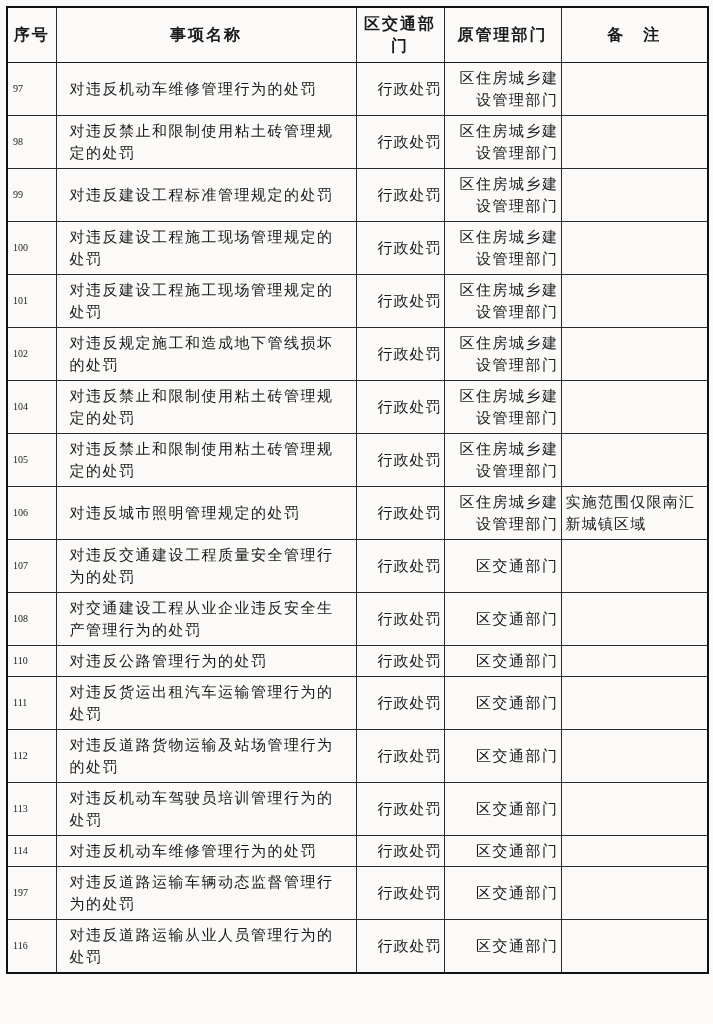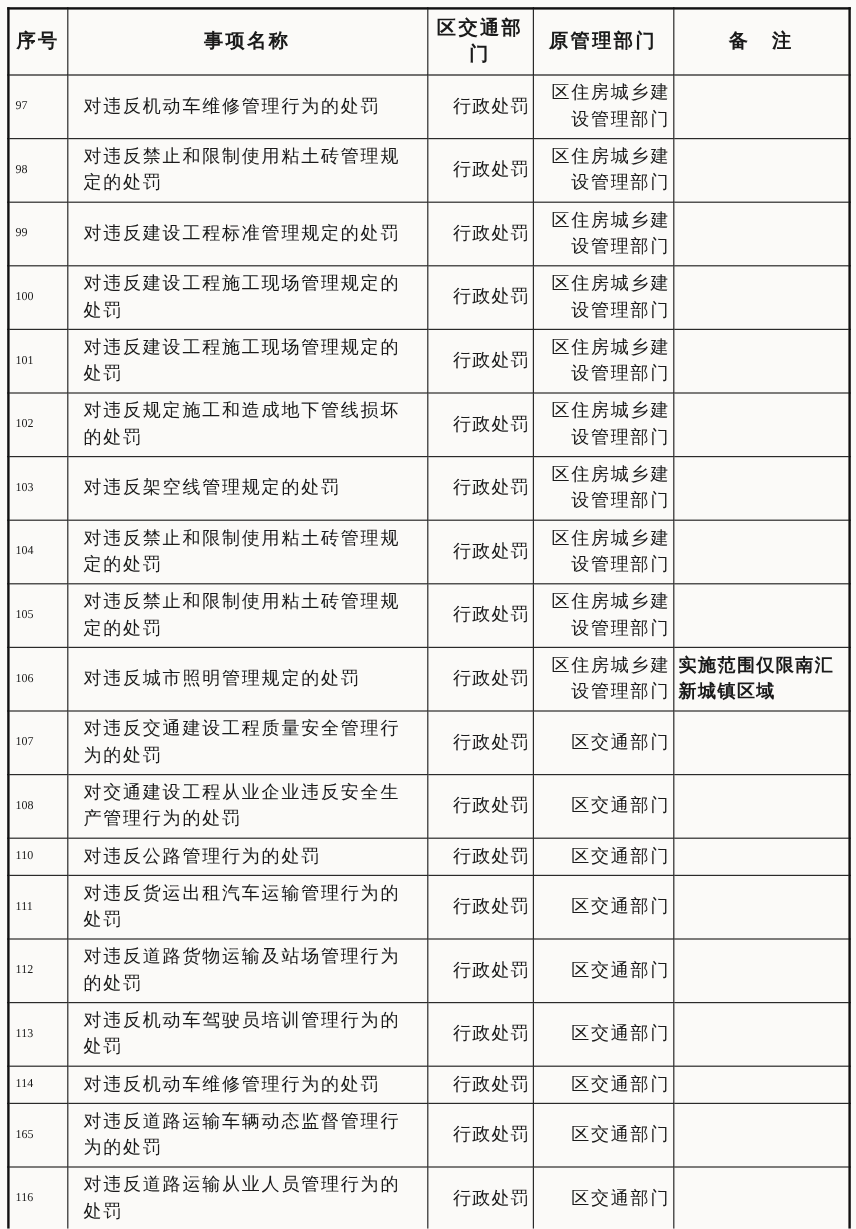--- a/index.html
+++ b/index.html
@@ -70,21 +70,20 @@
     text-align: right;
     padding-left: 6px;
     padding-right: 2px;
     letter-spacing: 1.5px;
   }
   td.remark {
     text-align: left;
     padding-left: 4px;
     padding-right: 2px;
     letter-spacing: 1.2px;
-    font-weight: bold;
   }
   tbody tr { min-height: 31px; }
   tbody td { height: 31px; }
 </style>
 </head>
 <body>
 
 <div class="page">
   <table class="gov-table">
     <colgroup>
@@ -140,27 +139,20 @@
     <td class="remark"></td>
   </tr>
         <tr>
     <td class="no">102</td>
     <td class="name">对违反规定施工和造成地下管线损坏的处罚</td>
     <td class="type">行政处罚</td>
     <td class="dept">区住房城乡建设管理部门</td>
     <td class="remark"></td>
   </tr>
         <tr>
-    <td class="no">103</td>
-    <td class="name">对违反架空线管理规定的处罚</td>
-    <td class="type">行政处罚</td>
-    <td class="dept">区住房城乡建设管理部门</td>
-    <td class="remark"></td>
-  </tr>
-        <tr>
     <td class="no">104</td>
     <td class="name">对违反禁止和限制使用粘土砖管理规定的处罚</td>
     <td class="type">行政处罚</td>
     <td class="dept">区住房城乡建设管理部门</td>
     <td class="remark"></td>
   </tr>
         <tr>
     <td class="no">105</td>
     <td class="name">对违反禁止和限制使用粘土砖管理规定的处罚</td>
     <td class="type">行政处罚</td>
@@ -217,21 +209,21 @@
     <td class="remark"></td>
   </tr>
         <tr>
     <td class="no">114</td>
     <td class="name">对违反机动车维修管理行为的处罚</td>
     <td class="type">行政处罚</td>
     <td class="dept">区交通部门</td>
     <td class="remark"></td>
   </tr>
         <tr>
-    <td class="no">165</td>
+    <td class="no">197</td>
     <td class="name">对违反道路运输车辆动态监督管理行为的处罚</td>
     <td class="type">行政处罚</td>
     <td class="dept">区交通部门</td>
     <td class="remark"></td>
   </tr>
         <tr>
     <td class="no">116</td>
     <td class="name">对违反道路运输从业人员管理行为的处罚</td>
     <td class="type">行政处罚</td>
     <td class="dept">区交通部门</td>

